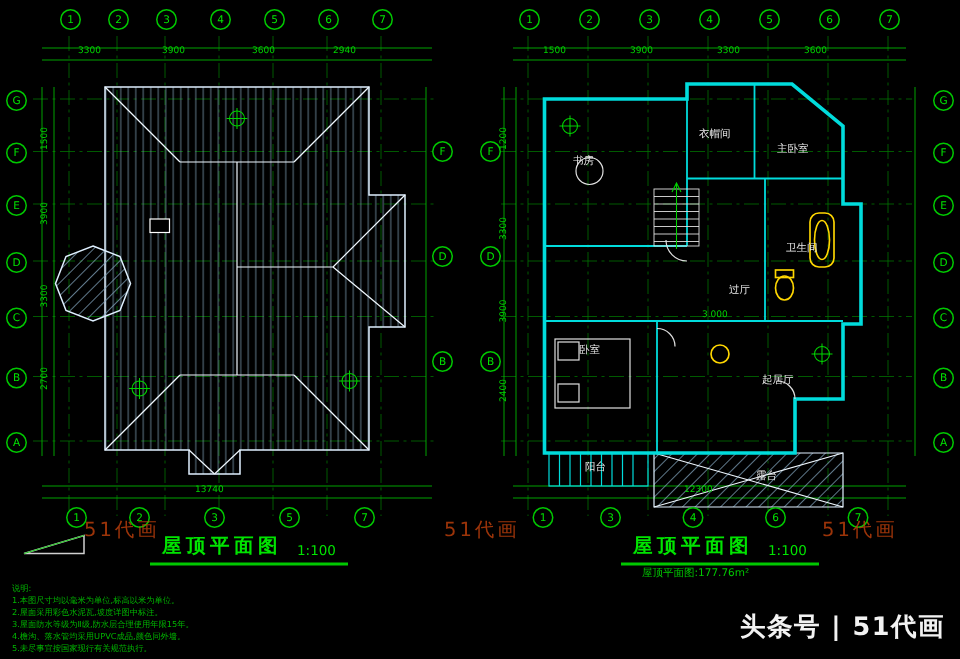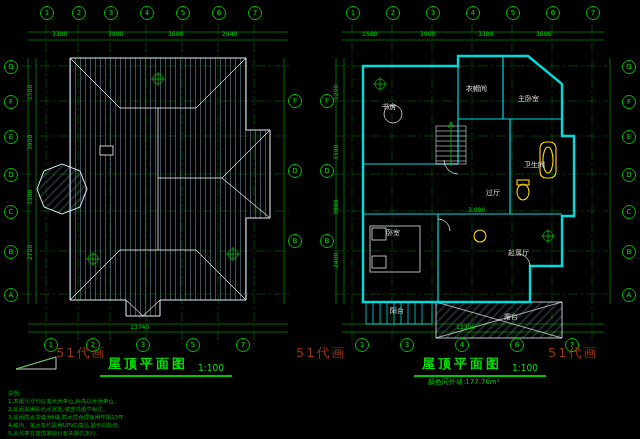--- a/index.html
+++ b/index.html
@@ -278,33 +278,34 @@
   <div class="glabel" style="left:468px;top:206px">3.000</div>
 
   <div class="ptitle" style="left:100px;top:355px">
     <span class="t">屋顶平面图</span>
     <span class="s">1:100</span>
   </div>
   <div class="ptitle" style="left:414px;top:355px">
     <span class="t">屋顶平面图</span>
     <span class="s">1:100</span>
   </div>
-  <div class="subnote" style="left:428px;top:377px">颜色同外墙:177.76m²</div>
+  <div class="subnote" style="left:428px;top:377px">屋顶平面图:177.76m²</div>
 
   <svg style="position:absolute;left:14px;top:354px" width="46" height="18">
     <path d="M2,15 L42,15 L42,3 Z" fill="none" stroke="#d0d0d0" stroke-width="1"></path>
     <line x1="2" y1="15" x2="42" y2="3" stroke="#00c800" stroke-width="0.6"></line>
   </svg>
 
   <div class="notes">
     <div>说明:</div>
     <div>1.本图尺寸均以毫米为单位,标高以米为单位。</div>
     <div>2.屋面采用彩色水泥瓦,坡度详图中标注。</div>
     <div>3.屋面防水等级为Ⅱ级,防水层合理使用年限15年。</div>
     <div>4.檐沟、落水管均采用UPVC成品,颜色同外墙。</div>
     <div>5.未尽事宜按国家现行有关规范执行。</div>
   </div>
 
   <div class="wm" style="left:56px;top:344px">51代画</div>
   <div class="wm" style="left:296px;top:344px">51代画</div>
   <div class="wm" style="left:548px;top:344px">51代画</div>
+  <div class="brand">头条号 | 51代画</div>
 
 </div>
 
 </body></html>

